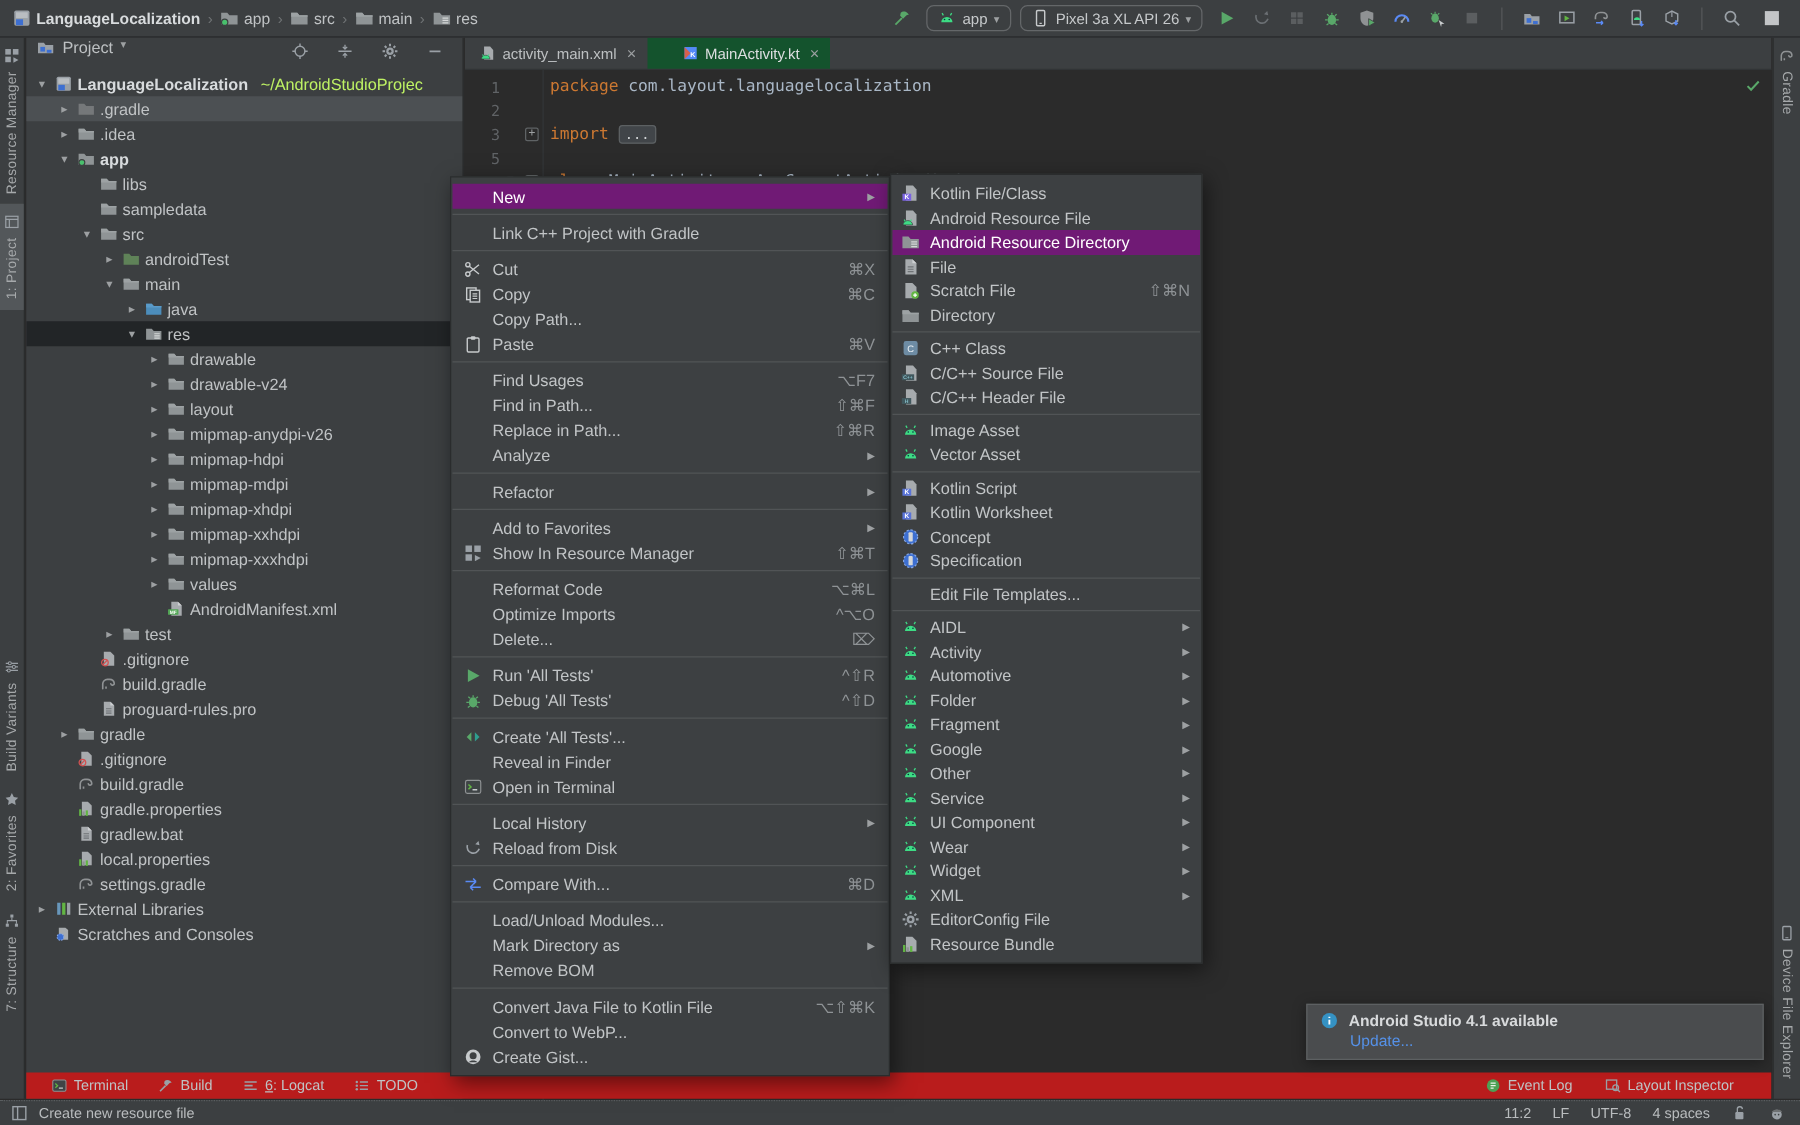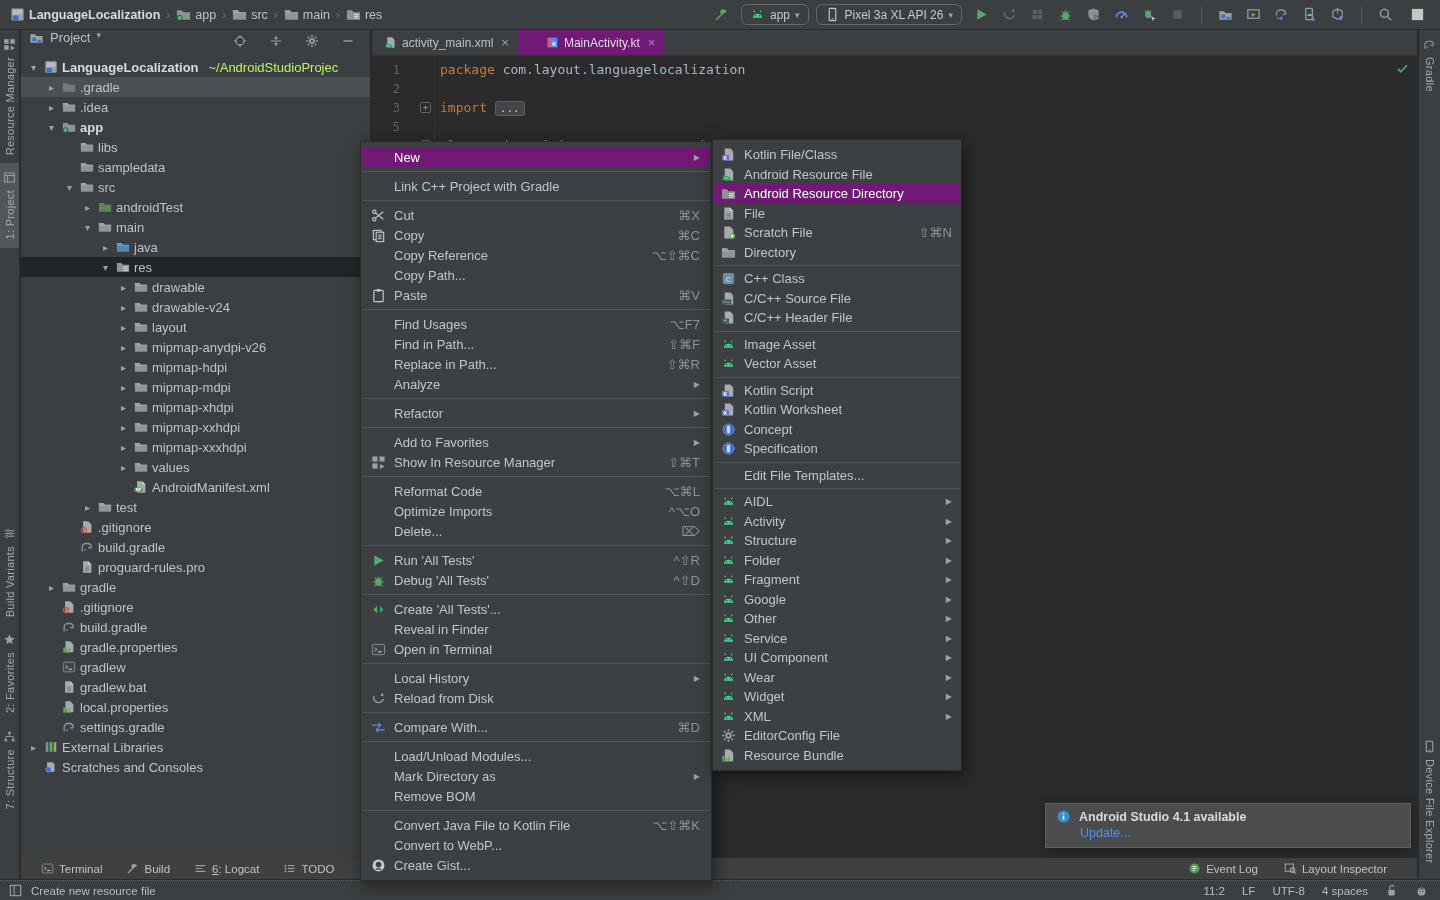--- a/index.html
+++ b/index.html
@@ -46,21 +46,21 @@
   .tree-label.b { font-weight:bold; color:#d8dbdd; }
   .tree-extra { color:#bef264; margin-left:6px; }
   .tree-row.sel { background:#222527; }
   .tree-row.hov { background:#4c5053; }
 
   
   #editor { position:absolute; left:372px; top:30px; right:23px; bottom:21px; background:#2b2b2b; z-index:0; }
   #tabbar { height:26px; background:#3c3f41; border-bottom:1px solid #313436; display:flex; align-items:stretch; padding-left:3px; }
   .tab { display:flex; align-items:center; gap:5px; padding:0 9px; font-size:12px; color:#bdc0c2; }
   .tab .icon svg { width:13px; height:13px; }
-  .tab.active { background:#701a75; color:#dcdee0;padding-left:28px; }
+  .tab.active { background:#14532d; color:#dcdee0;padding-left:28px; }
   .tab-close { color:#9da0a2; font-size:13px; margin-left:3px; }
   #code-area { position:relative; padding-top:4px; }
   .cline { display:flex; align-items:center; height:19px; font-family:"DejaVu Sans Mono", monospace; font-size:13px; }
   .lnum { width:28px; flex:0 0 28px; text-align:right; color:#606366; font-size:12px; font-family:"DejaVu Sans Mono", monospace; }
   .gmark { width:18px; flex:0 0 18px; display:flex; justify-content:center; }
   .gmark svg { width:12px; height:12px; }
   .fbox { width:11px; height:11px; flex:0 0 11px; margin-left:2px; visibility:hidden; border:1px solid #5f6365; color:#9da0a2; font-size:9px; line-height:9px; text-align:center; border-radius:2px; }
   .fbox.show { visibility:visible; }
   .ctext { margin-left:9px; white-space:pre; }
   .tk-kw { color:#cc7832; }
@@ -85,21 +85,21 @@
   .menu-sep { height:1px; background:#515456; margin:4px 0; }
   #new-submenu .menu-sep { margin:3px 0; }
 
   
   #notification { position:absolute; left:1045px; top:803px; width:366px; height:45px; background:#4a4c4e; border:1px solid #5d6062; box-shadow:0 2px 10px rgba(0,0,0,.35); padding:5px 10px; z-index:6; }
   #notif-title-row { display:flex; align-items:center; gap:8px; }
   #notif-title { font-weight:bold; font-size:12.5px; color:#d8dadc; }
   #notif-link { margin-left:24px; margin-top:2px; display:inline-block; color:#5591e8; font-size:12.5px; }
 
   
-  #toolwindow-bar { position:absolute; left:21px; right:23px; bottom:21px; height:21px; background:#404040; display:flex; align-items:center; font-size:11.5px; color:#bfc2c4; padding-left:20px; z-index:1; }
+  #toolwindow-bar { position:absolute; left:21px; right:23px; bottom:21px; height:21px; background:#b91c1c; display:flex; align-items:center; font-size:11.5px; color:#bfc2c4; padding-left:20px; z-index:1; }
   .twbtn { display:flex; align-items:center; gap:5px; margin-right:24px; }
   .twbtn .icon svg { width:13px; height:13px; }
   #toolwindow-right { margin-left:auto; display:flex; align-items:center; gap:0; padding-right:4px; }
   #toolwindow-right .twbtn { margin-right:26px; }
   #status-bar { position:absolute; left:0; right:0; bottom:0; height:20px; background:#3c3f41; border-top:1px dotted #5a5e60; display:flex; align-items:center; padding:0 12px 0 8px; font-size:11.5px; color:#b9bcbe; gap:8px; z-index:4; }
   #status-right { margin-left:auto; display:flex; align-items:center; gap:17px; }
   #status-right .icon svg { width:13px; height:13px; }
   u { text-decoration:underline; }
 </style>
 </head>
@@ -752,31 +752,20 @@
         <span class="tree-arrow"></span>
         <span class="icon">
           <svg viewBox="0 0 16 16">
             <path d="M4 1.5h5.5L13 5v9H4z" fill="#a7abae"></path>
             <rect x="1.5" y="8.5" width="2" height="6" fill="#62b543"></rect>
             <rect x="4.5" y="10.5" width="2" height="4" fill="#8f9294"></rect>
             <rect x="7.5" y="9.5" width="2" height="5" fill="#62b543"></rect>
           </svg>
         </span>
         <span class="tree-label">gradle.properties</span>
-      </div>
-      <div class="tree-row" style="padding-left: 24px;">
-        <span class="tree-arrow"></span>
-        <span class="icon">
-          <svg viewBox="0 0 16 16">
-            <rect x="1.5" y="2.5" width="13" height="11" rx="1.5" fill="#3f4446" stroke="#8f9294"></rect>
-            <path d="M4 6l2.2 2L4 10" fill="none" stroke="#62b543" stroke-width="1.3"></path>
-            <path d="M7.5 10.5h4" stroke="#c7cacc" stroke-width="1.2"></path>
-          </svg>
-        </span>
-        <span class="tree-label">gradlew</span>
       </div>
       <div class="tree-row" style="padding-left: 24px;">
         <span class="tree-arrow"></span>
         <span class="icon">
           <svg viewBox="0 0 16 16">
             <path d="M3.5 1.5h6L13 5v9.5H3.5z" fill="#a7abae"></path>
             <path d="M9.5 1.5L13 5H9.5z" fill="#cdd0d2"></path>
             <g stroke="#6f7376" stroke-width="1">
               <path d="M5.5 8h5M5.5 10h5M5.5 12h5"></path>
             </g>
@@ -932,25 +921,20 @@
           <rect x="2.5" y="2.5" width="8" height="10" fill="none" stroke="#c7cacc" stroke-width="1.2"></rect>
           <rect x="5.5" y="4.5" width="8" height="10" fill="#3d4042" stroke="#c7cacc" stroke-width="1.2"></rect>
           <path d="M7.5 7.5h4M7.5 9.5h4M7.5 11.5h4" stroke="#c7cacc"></path>
         </svg>
       </span>
       <span class="menu-label">Copy</span>
       <span class="menu-shortcut">⌘C</span>
     </div>
     <div class="menu-row">
       <span class="menu-icon"></span>
-      <span class="menu-label">Copy Reference</span>
-      <span class="menu-shortcut">⌥⇧⌘C</span>
-    </div>
-    <div class="menu-row">
-      <span class="menu-icon"></span>
       <span class="menu-label">Copy Path...</span>
     </div>
     <div class="menu-row">
       <span class="menu-icon">
         <svg viewBox="0 0 16 16">
           <rect x="3" y="2.5" width="10" height="12" rx="1" fill="none" stroke="#c7cacc" stroke-width="1.2"></rect>
           <rect x="6" y="1" width="4" height="3" rx="1" fill="#c7cacc"></rect>
         </svg>
       </span>
       <span class="menu-label">Paste</span>
@@ -1310,21 +1294,21 @@
     </div>
     <div class="menu-row">
       <span class="menu-icon">
         <svg viewBox="0 0 16 16">
           <path d="M3.2 11.5a4.8 4.4 0 019.6 0z" fill="#3ddc84"></path>
           <path d="M5 5.6L3.9 3.8M11 5.6l1.1-1.8" stroke="#3ddc84" stroke-width="1.1"></path>
           <circle cx="6" cy="9.2" r=".7" fill="#073042"></circle>
           <circle cx="10" cy="9.2" r=".7" fill="#073042"></circle>
         </svg>
       </span>
-      <span class="menu-label">Structure</span>
+      <span class="menu-label">Automotive</span>
       <span class="menu-arrow">▶</span>
     </div>
     <div class="menu-row">
       <span class="menu-icon">
         <svg viewBox="0 0 16 16">
           <path d="M3.2 11.5a4.8 4.4 0 019.6 0z" fill="#3ddc84"></path>
           <path d="M5 5.6L3.9 3.8M11 5.6l1.1-1.8" stroke="#3ddc84" stroke-width="1.1"></path>
           <circle cx="6" cy="9.2" r=".7" fill="#073042"></circle>
           <circle cx="10" cy="9.2" r=".7" fill="#073042"></circle>
         </svg>

